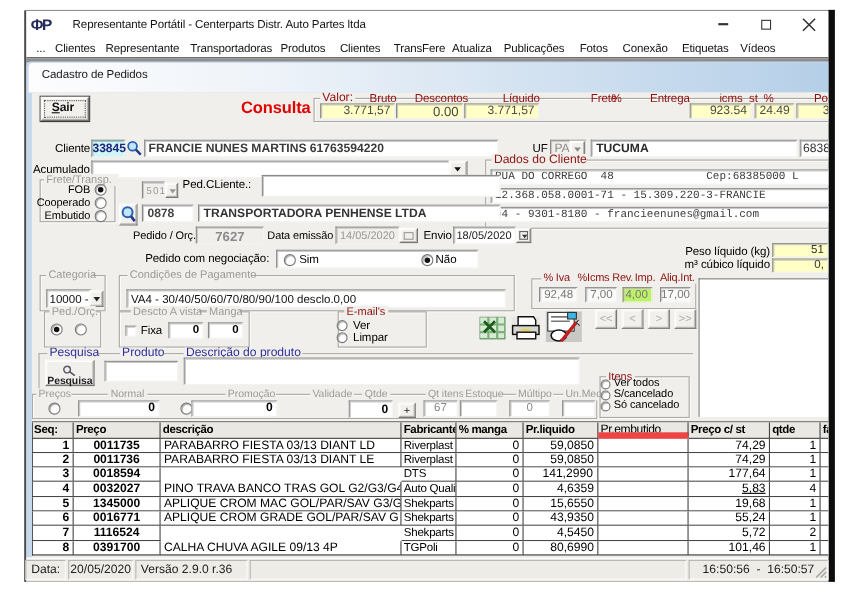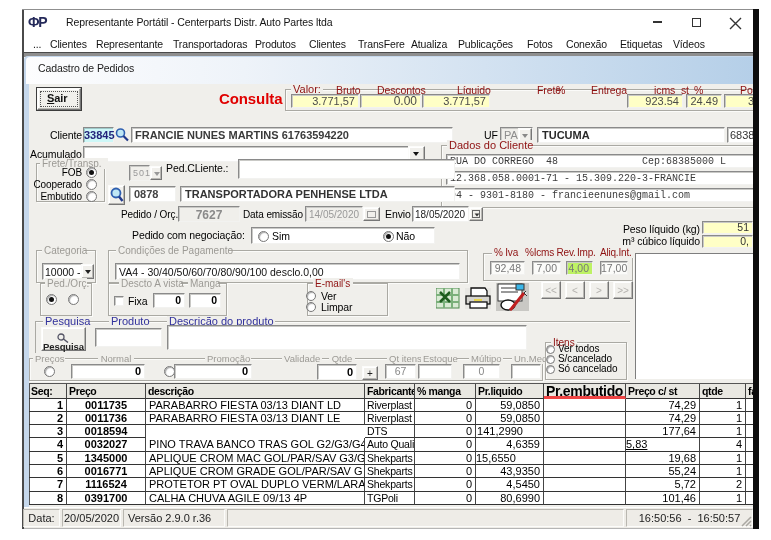--- a/index.html
+++ b/index.html
@@ -292,21 +292,21 @@
 <div class="radio" style="left:517px;top:281px;width:9px;height:9px;"></div>
 <div class="lbl" style="left:529px;top:280px;width:66px;height:10px;font-size:10px;line-height:10px">Só cancelado</div>
 <div class="" style="left:0px;top:299px;width:724px;height:1px;background:#555"></div>
 <div class="" style="left:0px;top:300px;width:731px;height:14.5px;background:#e9e8e2;border-left:1px solid #555"></div>
 <div class="cell" style="left:0px;top:300px;width:38px;height:14.5px;border-right:1px solid #444;border-bottom:1px solid #333;font-weight:bold;padding-left:2px;line-height:14px;font-size:10.5px;letter-spacing:-.35px">Seq:</div>
 <div class="cell" style="left:38px;top:300px;width:79px;height:14.5px;border-right:1px solid #444;border-bottom:1px solid #333;font-weight:bold;padding-left:2px;line-height:14px;font-size:10.5px;letter-spacing:-.35px">Preço</div>
 <div class="cell" style="left:117px;top:300px;width:219px;height:14.5px;border-right:1px solid #444;border-bottom:1px solid #333;font-weight:bold;padding-left:2px;line-height:14px;font-size:10.5px;letter-spacing:-.35px">descrição</div>
 <div class="cell" style="left:336px;top:300px;width:50px;height:14.5px;border-right:1px solid #444;border-bottom:1px solid #333;font-weight:bold;padding-left:2px;line-height:14px;font-size:10.5px;letter-spacing:-.35px">Fabricante</div>
 <div class="cell" style="left:386px;top:300px;width:61px;height:14.5px;border-right:1px solid #444;border-bottom:1px solid #333;font-weight:bold;padding-left:2px;line-height:14px;font-size:10.5px;letter-spacing:-.35px">% manga</div>
 <div class="cell" style="left:447px;top:300px;width:68px;height:14.5px;border-right:1px solid #444;border-bottom:1px solid #333;font-weight:bold;padding-left:2px;line-height:14px;font-size:10.5px;letter-spacing:-.35px">Pr.liquido</div>
-<div class="cell" style="left:515px;top:300px;width:82px;height:14.5px;border-right:1px solid #444;border-bottom:3px solid #ef4444;font-weight:bold;padding-left:2px;line-height:14px;font-size:14px;letter-spacing:-.35px">Pr.embutido</div>
+<div class="cell" style="left:515px;top:300px;width:82px;height:14.5px;border-right:1px solid #444;border-bottom:6px solid #ef4444;font-weight:normal;padding-left:2px;line-height:14px;font-size:11px;letter-spacing:-.35px">Pr.embutido</div>
 <div class="cell" style="left:597px;top:300px;width:74px;height:14.5px;border-right:1px solid #444;border-bottom:1px solid #333;font-weight:bold;padding-left:2px;line-height:14px;font-size:10.5px;letter-spacing:-.35px">Preço c/ st</div>
 <div class="cell" style="left:671px;top:300px;width:46px;height:14.5px;border-right:1px solid #444;border-bottom:1px solid #333;font-weight:bold;padding-left:2px;line-height:14px;font-size:10.5px;letter-spacing:-.35px">qtde</div>
 <div class="cell" style="left:717px;top:300px;width:14px;height:14.5px;border-right:1px solid #444;border-bottom:1px solid #333;font-weight:bold;padding-left:2px;line-height:14px;font-size:10.5px;letter-spacing:-.35px">fat</div>
 <div class="" style="left:0px;top:314.5px;width:731px;height:13.3px;background:#fff;border-left:1px solid #555"></div>
 <div class="cell" style="left:0px;top:314.5px;width:38px;height:13.3px;border-right:1px solid #444;border-bottom:1px solid #333;line-height:12px;text-align:right;padding-right:3px;font-weight:bold;">1</div>
 <div class="cell" style="left:38px;top:314.5px;width:79px;height:13.3px;border-right:1px solid #444;border-bottom:1px solid #333;line-height:12px;text-align:center;font-weight:bold;">0011735</div>
 <div class="cell" style="left:117px;top:314.5px;width:219px;height:13.3px;border-right:1px solid #444;border-bottom:1px solid #333;line-height:12px;padding-left:3px;">PARABARRO FIESTA 03/13 DIANT LD</div>
 <div class="cell" style="left:336px;top:314.5px;width:50px;height:13.3px;border-right:1px solid #444;border-bottom:1px solid #333;line-height:12px;padding-left:2px;font-size:10.5px;letter-spacing:-.2px;">Riverplast</div>
 <div class="cell" style="left:386px;top:314.5px;width:61px;height:13.3px;border-right:1px solid #444;border-bottom:1px solid #333;line-height:12px;text-align:right;padding-right:3px;">0</div>
 <div class="cell" style="left:447px;top:314.5px;width:68px;height:13.3px;border-right:1px solid #444;border-bottom:1px solid #333;line-height:12px;text-align:right;padding-right:3px;">59,0850</div>
@@ -323,62 +323,61 @@
 <div class="cell" style="left:447px;top:327.8px;width:68px;height:13.3px;border-right:1px solid #444;border-bottom:1px solid #333;line-height:12px;text-align:right;padding-right:3px;">59,0850</div>
 <div class="cell" style="left:515px;top:327.8px;width:82px;height:13.3px;border-right:1px solid #444;border-bottom:1px solid #333;line-height:12px;padding-left:3px;"></div>
 <div class="cell" style="left:597px;top:327.8px;width:74px;height:13.3px;border-right:1px solid #444;border-bottom:1px solid #333;line-height:12px;text-align:right;padding-right:3px;">74,29</div>
 <div class="cell" style="left:671px;top:327.8px;width:46px;height:13.3px;border-right:1px solid #444;border-bottom:1px solid #333;line-height:12px;text-align:right;padding-right:3px;">1</div>
 <div class="cell" style="left:717px;top:327.8px;width:14px;height:13.3px;border-right:1px solid #444;border-bottom:1px solid #333;line-height:12px;padding-left:3px;"></div>
 <div class="" style="left:0px;top:341.1px;width:731px;height:13.3px;background:#fff;border-left:1px solid #555"></div>
 <div class="cell" style="left:0px;top:341.1px;width:38px;height:13.3px;border-right:1px solid #444;border-bottom:1px solid #333;line-height:12px;text-align:right;padding-right:3px;font-weight:bold;">3</div>
 <div class="cell" style="left:38px;top:341.1px;width:79px;height:13.3px;border-right:1px solid #444;border-bottom:1px solid #333;line-height:12px;text-align:center;font-weight:bold;">0018594</div>
 <div class="cell" style="left:336px;top:341.1px;width:50px;height:13.3px;border-right:1px solid #444;border-bottom:1px solid #333;line-height:12px;padding-left:2px;font-size:10.5px;letter-spacing:-.2px;">DTS</div>
 <div class="cell" style="left:386px;top:341.1px;width:61px;height:13.3px;border-right:1px solid #444;border-bottom:1px solid #333;line-height:12px;text-align:right;padding-right:3px;">0</div>
-<div class="cell" style="left:447px;top:341.1px;width:68px;height:13.3px;border-right:1px solid #444;border-bottom:1px solid #333;line-height:12px;text-align:right;padding-right:20px;">141,2990</div>
+<div class="cell" style="left:447px;top:341.1px;width:68px;height:13.3px;border-right:1px solid #444;border-bottom:1px solid #333;line-height:12px;text-align:right;padding-right:4px;">141,2990</div>
 <div class="cell" style="left:515px;top:341.1px;width:82px;height:13.3px;border-right:1px solid #444;border-bottom:1px solid #333;line-height:12px;padding-left:3px;"></div>
 <div class="cell" style="left:597px;top:341.1px;width:74px;height:13.3px;border-right:1px solid #444;border-bottom:1px solid #333;line-height:12px;text-align:right;padding-right:3px;">177,64</div>
 <div class="cell" style="left:671px;top:341.1px;width:46px;height:13.3px;border-right:1px solid #444;border-bottom:1px solid #333;line-height:12px;text-align:right;padding-right:3px;">1</div>
 <div class="cell" style="left:717px;top:341.1px;width:14px;height:13.3px;border-right:1px solid #444;border-bottom:1px solid #333;line-height:12px;padding-left:3px;"></div>
 <div class="" style="left:0px;top:354.4px;width:731px;height:13.3px;background:#fff;border-left:1px solid #555"></div>
 <div class="cell" style="left:0px;top:354.4px;width:38px;height:13.3px;border-right:1px solid #444;border-bottom:1px solid #333;line-height:12px;text-align:right;padding-right:3px;font-weight:bold;">4</div>
 <div class="cell" style="left:38px;top:354.4px;width:79px;height:13.3px;border-right:1px solid #444;border-bottom:1px solid #333;line-height:12px;text-align:center;font-weight:bold;">0032027</div>
 <div class="cell" style="left:117px;top:354.4px;width:219px;height:13.3px;border-right:1px solid #444;border-bottom:1px solid #333;line-height:12px;padding-left:3px;">PINO TRAVA BANCO TRAS GOL G2/G3/G4</div>
 <div class="cell" style="left:336px;top:354.4px;width:50px;height:13.3px;border-right:1px solid #444;border-bottom:1px solid #333;line-height:12px;padding-left:2px;font-size:10.5px;letter-spacing:-.2px;">Auto Quality</div>
 <div class="cell" style="left:386px;top:354.4px;width:61px;height:13.3px;border-right:1px solid #444;border-bottom:1px solid #333;line-height:12px;text-align:right;padding-right:3px;">0</div>
 <div class="cell" style="left:447px;top:354.4px;width:68px;height:13.3px;border-right:1px solid #444;border-bottom:1px solid #333;line-height:12px;text-align:right;padding-right:3px;">4,6359</div>
 <div class="cell" style="left:515px;top:354.4px;width:82px;height:13.3px;border-right:1px solid #444;border-bottom:1px solid #333;line-height:12px;padding-left:3px;"></div>
-<div class="cell" style="left:597px;top:354.4px;width:74px;height:13.3px;border-right:1px solid #444;border-bottom:1px solid #333;line-height:12px;padding-right:3px;text-decoration:underline;">5,83</div>
+<div class="cell" style="left:597px;top:354.4px;width:74px;height:13.3px;border-right:1px solid #444;border-bottom:1px solid #333;line-height:12px;text-align:right;padding-right:3px;text-decoration:underline;">5,83</div>
 <div class="cell" style="left:671px;top:354.4px;width:46px;height:13.3px;border-right:1px solid #444;border-bottom:1px solid #333;line-height:12px;text-align:right;padding-right:3px;">4</div>
 <div class="cell" style="left:717px;top:354.4px;width:14px;height:13.3px;border-right:1px solid #444;border-bottom:1px solid #333;line-height:12px;padding-left:3px;"></div>
 <div class="" style="left:0px;top:367.7px;width:731px;height:13.3px;background:#fff;border-left:1px solid #555"></div>
 <div class="cell" style="left:0px;top:367.7px;width:38px;height:13.3px;border-right:1px solid #444;border-bottom:1px solid #333;line-height:12px;text-align:right;padding-right:3px;font-weight:bold;">5</div>
 <div class="cell" style="left:38px;top:367.7px;width:79px;height:13.3px;border-right:1px solid #444;border-bottom:1px solid #333;line-height:12px;text-align:center;font-weight:bold;">1345000</div>
 <div class="cell" style="left:117px;top:367.7px;width:219px;height:13.3px;border-right:1px solid #444;border-bottom:1px solid #333;line-height:12px;padding-left:3px;">APLIQUE CROM MAC GOL/PAR/SAV G3/G4</div>
 <div class="cell" style="left:336px;top:367.7px;width:50px;height:13.3px;border-right:1px solid #444;border-bottom:1px solid #333;line-height:12px;padding-left:2px;font-size:10.5px;letter-spacing:-.2px;">Shekparts</div>
 <div class="cell" style="left:386px;top:367.7px;width:61px;height:13.3px;border-right:1px solid #444;border-bottom:1px solid #333;line-height:12px;text-align:right;padding-right:3px;">0</div>
-<div class="cell" style="left:447px;top:367.7px;width:68px;height:13.3px;border-right:1px solid #444;border-bottom:1px solid #333;line-height:12px;padding-right:3px;">15,6550</div>
+<div class="cell" style="left:447px;top:367.7px;width:68px;height:13.3px;border-right:1px solid #444;border-bottom:1px solid #333;line-height:12px;text-align:right;padding-right:3px;">15,6550</div>
 <div class="cell" style="left:515px;top:367.7px;width:82px;height:13.3px;border-right:1px solid #444;border-bottom:1px solid #333;line-height:12px;padding-left:3px;"></div>
 <div class="cell" style="left:597px;top:367.7px;width:74px;height:13.3px;border-right:1px solid #444;border-bottom:1px solid #333;line-height:12px;text-align:right;padding-right:3px;">19,68</div>
 <div class="cell" style="left:671px;top:367.7px;width:46px;height:13.3px;border-right:1px solid #444;border-bottom:1px solid #333;line-height:12px;text-align:right;padding-right:3px;">1</div>
 <div class="cell" style="left:717px;top:367.7px;width:14px;height:13.3px;border-right:1px solid #444;border-bottom:1px solid #333;line-height:12px;padding-left:3px;"></div>
 <div class="" style="left:0px;top:381px;width:731px;height:13.3px;background:#fff;border-left:1px solid #555"></div>
 <div class="cell" style="left:0px;top:381px;width:38px;height:13.3px;border-right:1px solid #444;border-bottom:1px solid #333;line-height:12px;text-align:right;padding-right:3px;font-weight:bold;">6</div>
 <div class="cell" style="left:38px;top:381px;width:79px;height:13.3px;border-right:1px solid #444;border-bottom:1px solid #333;line-height:12px;text-align:center;font-weight:bold;">0016771</div>
 <div class="cell" style="left:117px;top:381px;width:219px;height:13.3px;border-right:1px solid #444;border-bottom:1px solid #333;line-height:12px;padding-left:3px;">APLIQUE CROM GRADE GOL/PAR/SAV G</div>
 <div class="cell" style="left:336px;top:381px;width:50px;height:13.3px;border-right:1px solid #444;border-bottom:1px solid #333;line-height:12px;padding-left:2px;font-size:10.5px;letter-spacing:-.2px;">Shekparts</div>
 <div class="cell" style="left:386px;top:381px;width:61px;height:13.3px;border-right:1px solid #444;border-bottom:1px solid #333;line-height:12px;text-align:right;padding-right:3px;">0</div>
 <div class="cell" style="left:447px;top:381px;width:68px;height:13.3px;border-right:1px solid #444;border-bottom:1px solid #333;line-height:12px;text-align:right;padding-right:3px;">43,9350</div>
 <div class="cell" style="left:515px;top:381px;width:82px;height:13.3px;border-right:1px solid #444;border-bottom:1px solid #333;line-height:12px;padding-left:3px;"></div>
 <div class="cell" style="left:597px;top:381px;width:74px;height:13.3px;border-right:1px solid #444;border-bottom:1px solid #333;line-height:12px;text-align:right;padding-right:3px;">55,24</div>
 <div class="cell" style="left:671px;top:381px;width:46px;height:13.3px;border-right:1px solid #444;border-bottom:1px solid #333;line-height:12px;text-align:right;padding-right:3px;">1</div>
 <div class="cell" style="left:717px;top:381px;width:14px;height:13.3px;border-right:1px solid #444;border-bottom:1px solid #333;line-height:12px;padding-left:3px;"></div>
 <div class="" style="left:0px;top:394.3px;width:731px;height:13.3px;background:#fff;border-left:1px solid #555"></div>
 <div class="cell" style="left:0px;top:394.3px;width:38px;height:13.3px;border-right:1px solid #444;border-bottom:1px solid #333;line-height:12px;text-align:right;padding-right:3px;font-weight:bold;">7</div>
 <div class="cell" style="left:38px;top:394.3px;width:79px;height:13.3px;border-right:1px solid #444;border-bottom:1px solid #333;line-height:12px;text-align:center;font-weight:bold;">1116524</div>
-<div class="cell" style="left:117px;top:394.3px;width:219px;height:13.3px;border-right:1px solid #444;border-bottom:1px solid #333;line-height:12px;padding-left:3px;">PROTETOR PT OVAL DUPLO VERM/LARA</div>
 <div class="cell" style="left:336px;top:394.3px;width:50px;height:13.3px;border-right:1px solid #444;border-bottom:1px solid #333;line-height:12px;padding-left:2px;font-size:10.5px;letter-spacing:-.2px;">Shekparts</div>
 <div class="cell" style="left:386px;top:394.3px;width:61px;height:13.3px;border-right:1px solid #444;border-bottom:1px solid #333;line-height:12px;text-align:right;padding-right:3px;">0</div>
 <div class="cell" style="left:447px;top:394.3px;width:68px;height:13.3px;border-right:1px solid #444;border-bottom:1px solid #333;line-height:12px;text-align:right;padding-right:3px;">4,5450</div>
 <div class="cell" style="left:515px;top:394.3px;width:82px;height:13.3px;border-right:1px solid #444;border-bottom:1px solid #333;line-height:12px;padding-left:3px;"></div>
 <div class="cell" style="left:597px;top:394.3px;width:74px;height:13.3px;border-right:1px solid #444;border-bottom:1px solid #333;line-height:12px;text-align:right;padding-right:3px;">5,72</div>
 <div class="cell" style="left:671px;top:394.3px;width:46px;height:13.3px;border-right:1px solid #444;border-bottom:1px solid #333;line-height:12px;text-align:right;padding-right:3px;">2</div>
 <div class="cell" style="left:717px;top:394.3px;width:14px;height:13.3px;border-right:1px solid #444;border-bottom:1px solid #333;line-height:12px;padding-left:3px;"></div>
 <div class="" style="left:0px;top:407.6px;width:731px;height:13.3px;background:#fff;border-left:1px solid #555"></div>
 <div class="cell" style="left:0px;top:407.6px;width:38px;height:13.3px;border-right:1px solid #444;border-bottom:1px solid #333;line-height:12px;text-align:right;padding-right:3px;font-weight:bold;">8</div>
 <div class="cell" style="left:38px;top:407.6px;width:79px;height:13.3px;border-right:1px solid #444;border-bottom:1px solid #333;line-height:12px;text-align:center;font-weight:bold;">0391700</div>

